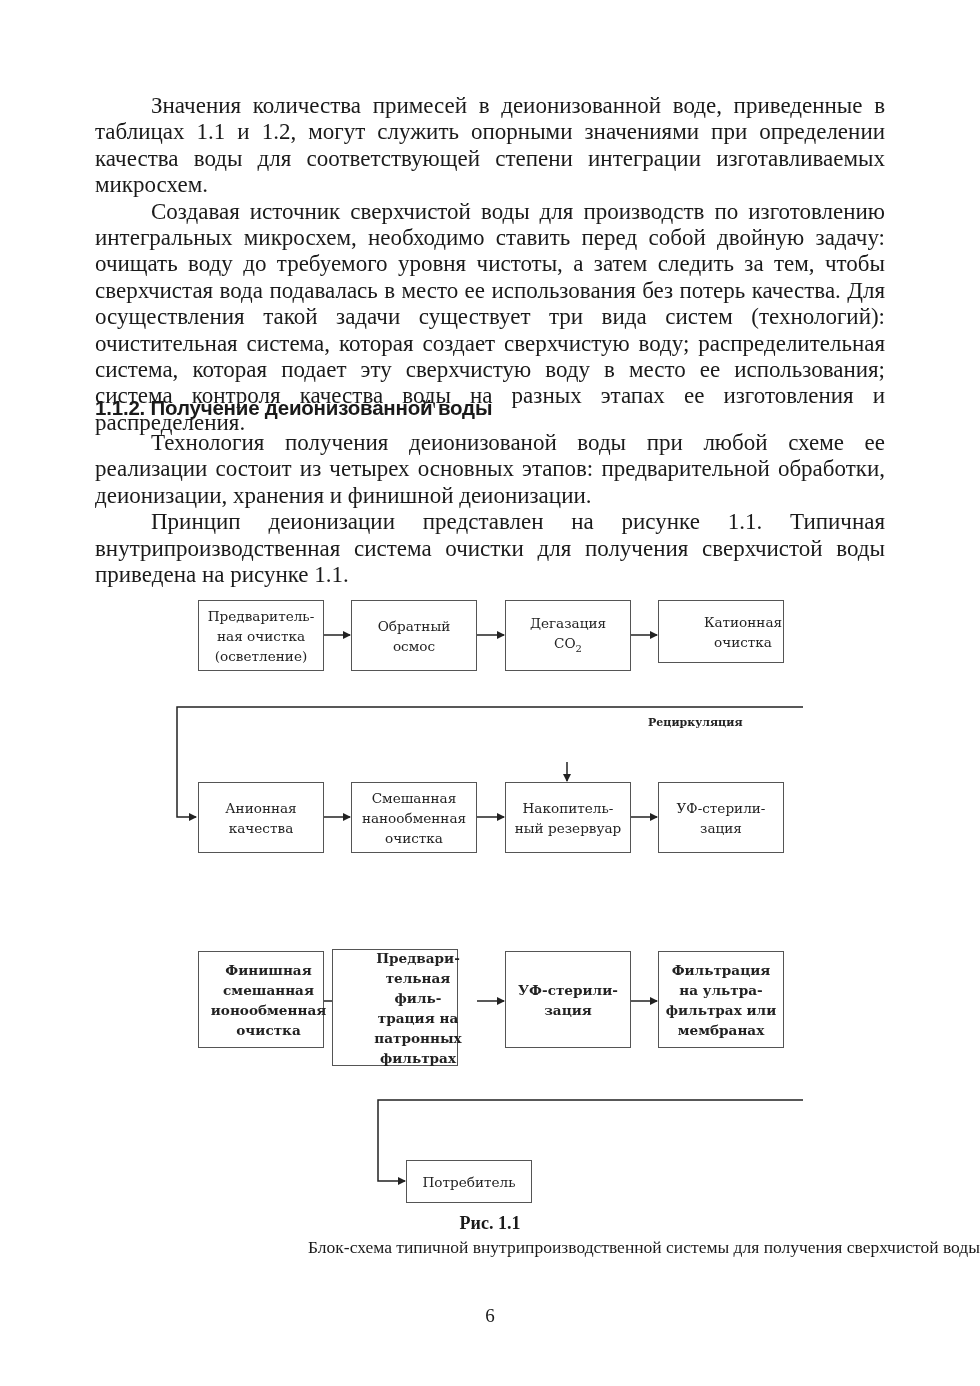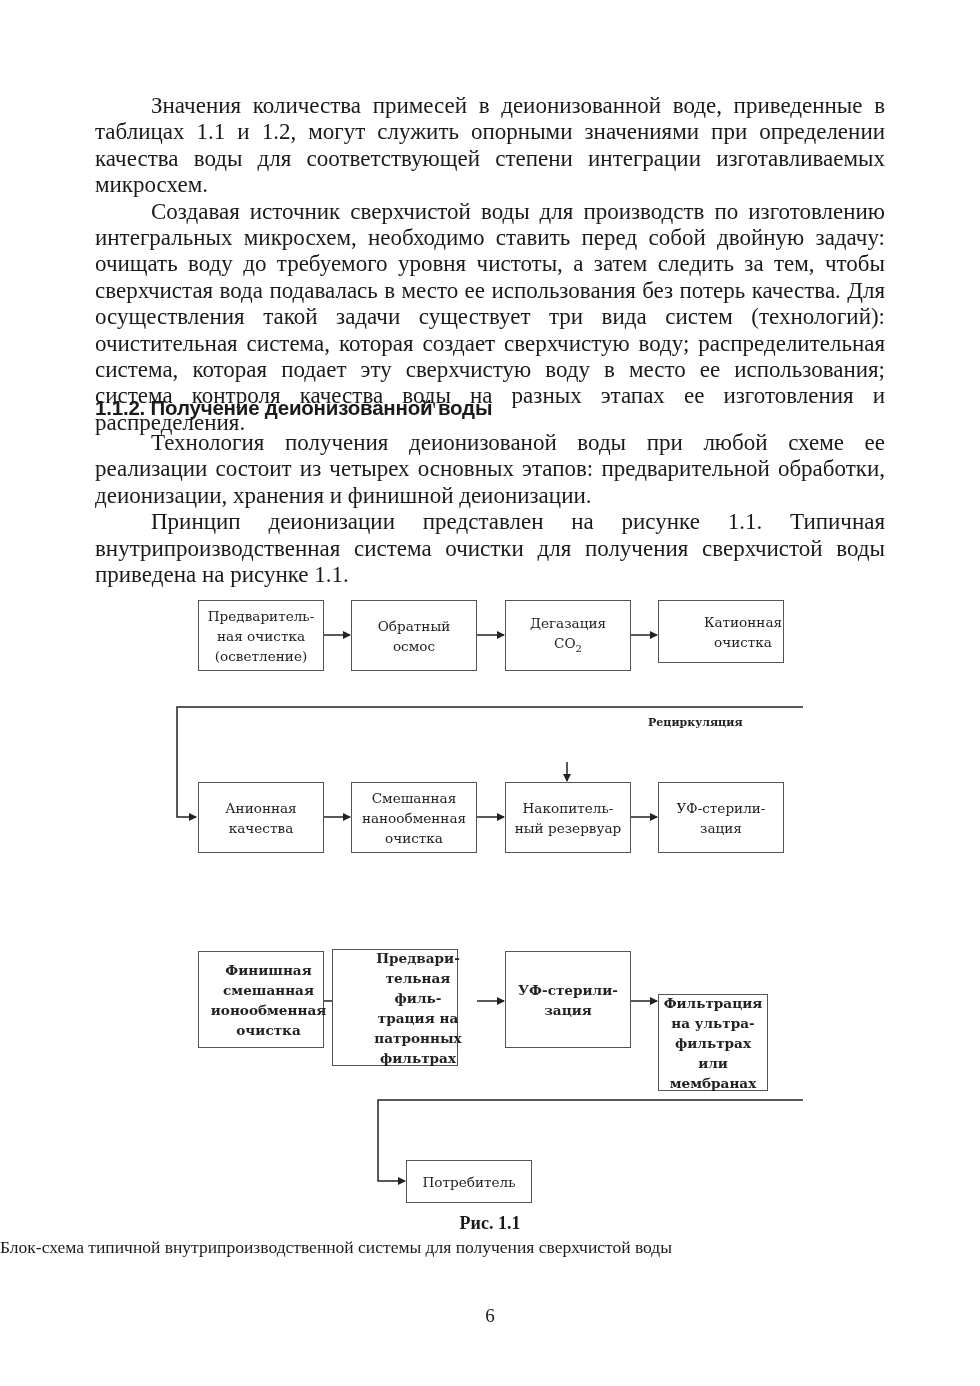--- a/index.html
+++ b/index.html
@@ -7,21 +7,21 @@
   .page { position: absolute; left: 0; top: 0; width: 980px; height: 1386px; }
   .text-block { position: absolute; left: 95px; width: 790px; font-family: "Liberation Serif", serif; font-size: 23px; line-height: 26.4px; text-align: justify; }
   .text-block p { margin: 0; text-indent: 56px; }
   .heading { position: absolute; left: 95px; top: 396px; font-family: Liberation Sans, sans-serif; font-weight: bold; font-size: 20.5px; letter-spacing: -0.2px; }
   .diagram { position: absolute; left: 0; top: 0; width: 980px; height: 1386px; }
   .box { position: absolute; border: 1.3px solid #555; background: #fff; box-sizing: border-box; display: flex; align-items: center; justify-content: center; text-align: center; font-family: "DejaVu Serif", serif; font-size: 13.6px; line-height: 20px; color: #222; white-space: pre-line; }
   .box.bold { font-weight: bold; }
   .box sub { font-size: 10px; }
   .recirc { position: absolute; left: 648px; top: 716px; font-family: "DejaVu Serif", serif; font-weight: bold; font-size: 11px; color: #222; }
   .caption-title { position: absolute; left: 0; width: 980px; top: 1213px; text-align: center; font-family: "Liberation Serif", serif; font-weight: bold; font-size: 18px; }
-  .caption-text { position: absolute; left: 0; width: 980px; top: 1237px; text-align: left; font-family: "Liberation Serif", serif; font-size: 17.5px; }
+  .caption-text { position: absolute; left: 0; width: 980px; top: 1237px; text-align: right; font-family: "Liberation Serif", serif; font-size: 17.5px; }
   .page-number { position: absolute; left: 0; width: 980px; top: 1305px; text-align: center; font-family: "Liberation Serif", serif; font-size: 19px; }
   svg.lines { position: absolute; left: 0; top: 0; }
 </style>
 </head>
 <body>
 
 <div class="page">
 
   <div class="text-block" style="top: 93px;">
     <p>Значения количества примесей в деионизованной воде, приведенные в таблицах 1.1 и 1.2, могут служить опорными значениями при определении качества воды для соответствующей степени интеграции изготавливаемых микросхем.</p>
@@ -91,21 +91,21 @@
 смешанная
 ионообменная
 очистка</div>
     <div class="box bold" style="left:332px; top:949px; width:126px; height:117px;padding-left:46px;">Предвари-
 тельная филь-
 трация на
 патронных
 фильтрах</div>
     <div class="box bold" style="left:505px; top:951px; width:126px; height:97px;">УФ-стерили-
 зация</div>
-    <div class="box bold" style="left:658px; top:951px; width:110px; height:97px;margin-top:43px;">Фильтрация
+    <div class="box bold" style="left:658px; top:951px; width:126px; height:97px;">Фильтрация
 на ультра-
 фильтрах или
 мембранах</div>
 
     <div class="box" style="left:406px; top:1160px; width:126px; height:43px;">Потребитель</div>
   </div>
 
   <div class="caption-title">Рис. 1.1</div>
   <div class="caption-text">Блок-схема типичной внутрипроизводственной системы для получения сверхчистой воды</div>
 

